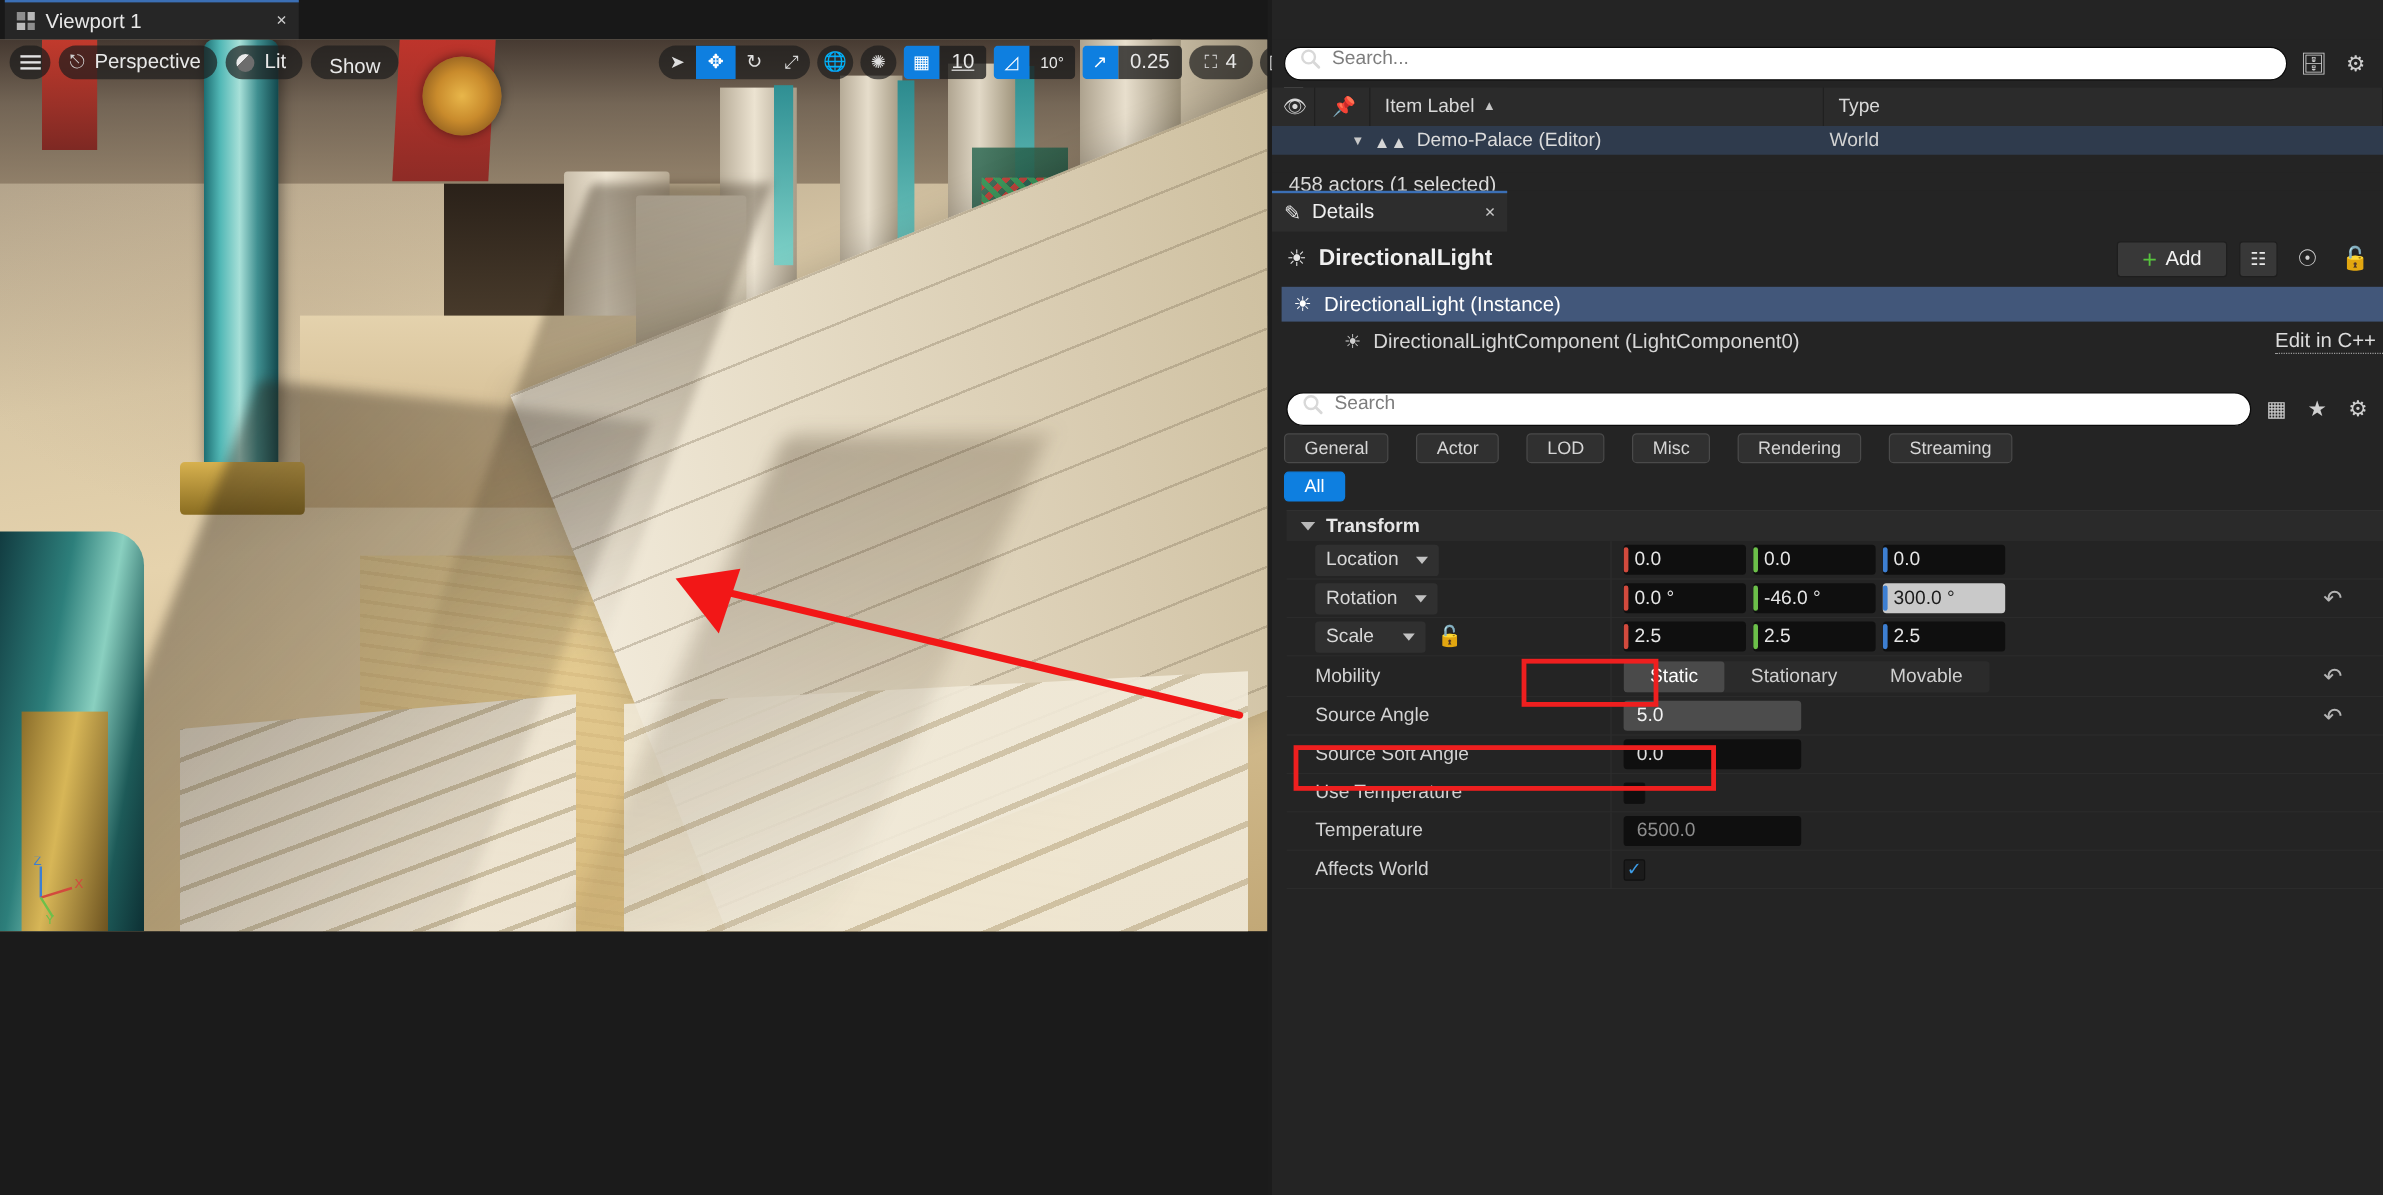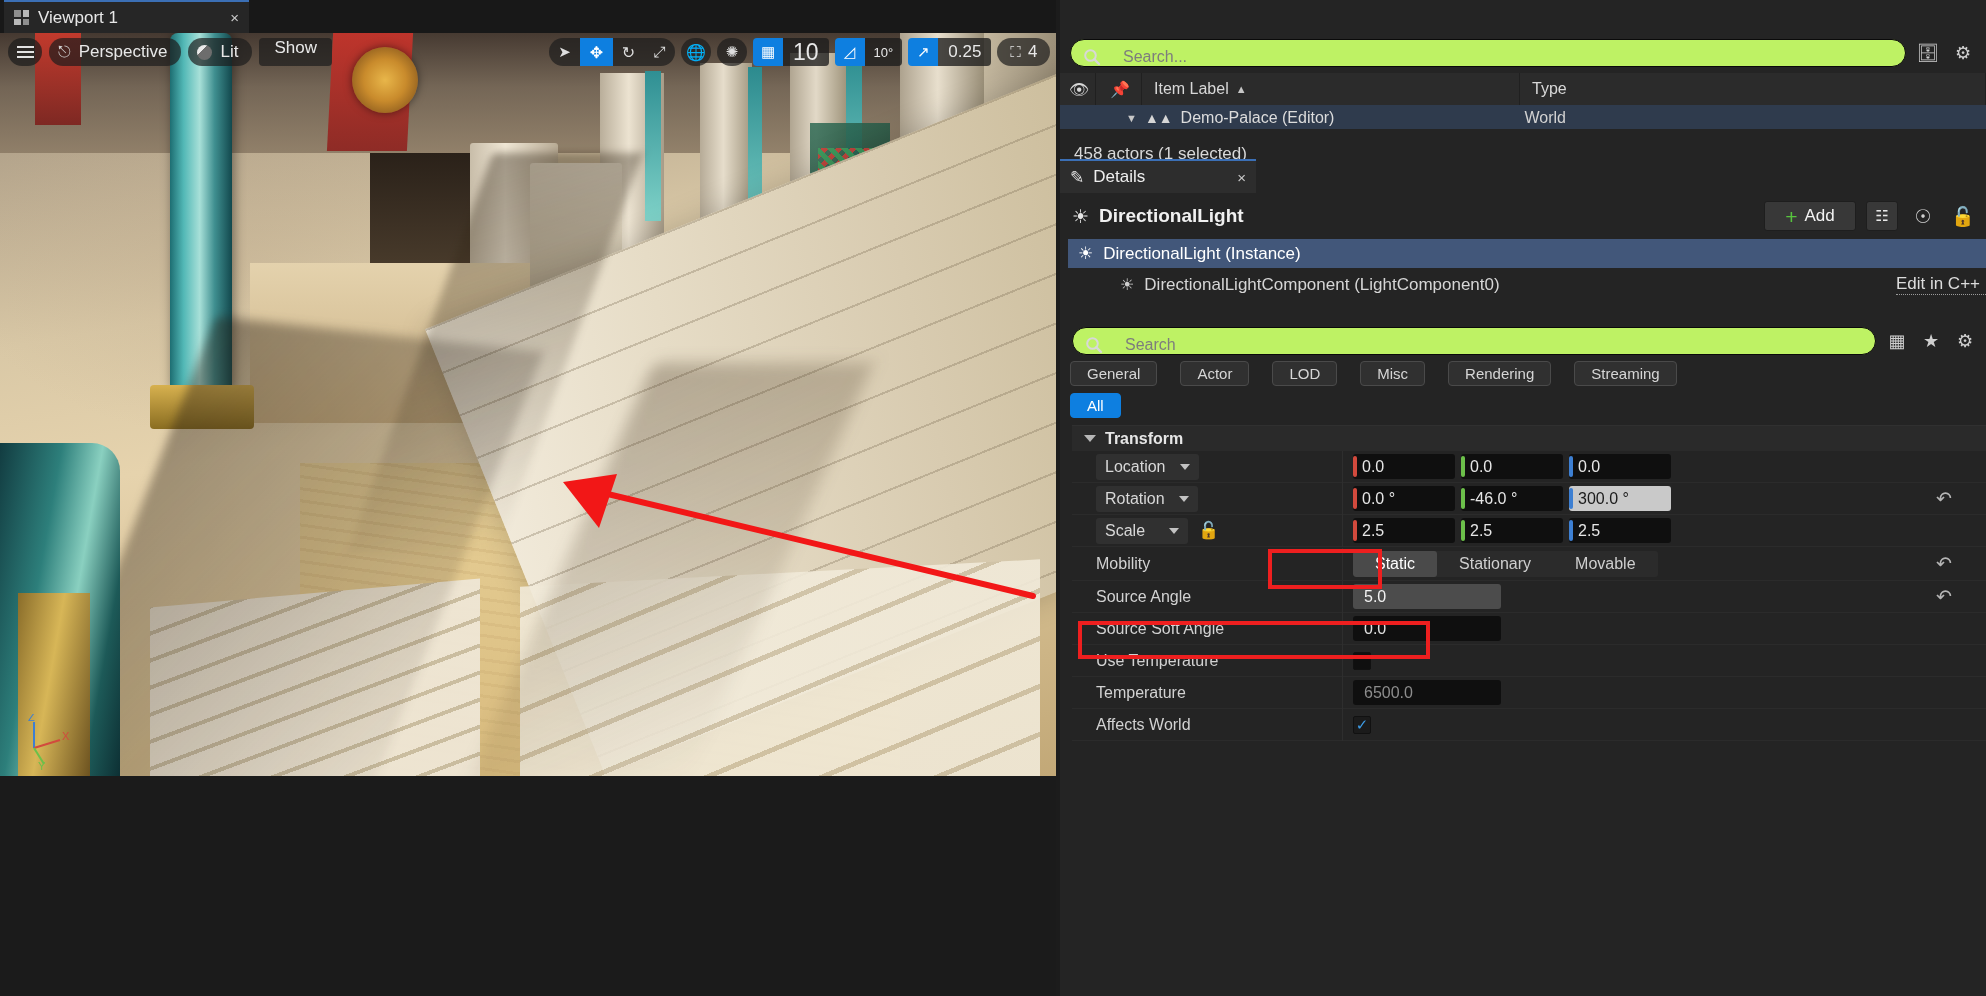--- a/index.html
+++ b/index.html
@@ -148,22 +148,22 @@
   .lines-icon{width:16px;height:14px;display:flex;flex-direction:column;justify-content:space-between;}
   .lines-icon i{height:3px;background:#cfcfcf;display:block;}
   .lines-icon i:nth-child(1){width:100%;}
   .lines-icon i:nth-child(2){width:70%;margin-left:auto;}
   .lines-icon i:nth-child(3){width:100%;}
   #outliner-searchrow{
     position:absolute; left:0; top:33px; width:926px; height:40px;
     display:flex; align-items:center; padding:0 10px; gap:9px; background:#242424;
   }
   .ue-search{
-    flex:1; height:28px; background:#bef264; border:1px solid #0a0a0a; border-radius:14px;
-    display:flex; align-items:flex-end; padding:0 12px; gap:22px;
+    flex:1; height:28px; background:#ffffff; border:1px solid #0a0a0a; border-radius:14px;
+    display:flex; align-items:flex-start; padding:0 12px; gap:9px;
   }
   .ue-search .ph{ color:#7d7d7d; font-size:16px; }
   .icon-btn{ width:26px;height:26px;display:flex;align-items:center;justify-content:center;color:#cfcfcf;}
   #outliner-colhdr{
     position:absolute;left:0;top:73px;width:926px;height:32px;
     background:#2b2b2b;display:flex;align-items:center;
   }
   #outliner-colhdr .cell{height:32px;display:flex;align-items:center;padding:0 12px;
     border-right:1px solid #202020;color:#d8d8d8;font-size:16px;gap:7px;}
   #outliner-rows{position:absolute;left:0;top:105px;width:926px;height:24px;overflow:hidden;}
@@ -323,37 +323,37 @@
         </span>
       </div>
       <div style="height:28px;border-radius:14px;background:rgba(28,28,28,.70);display:flex;align-items:center;gap:8px;padding:0 14px 0 9px;">
         <span style="color:#cfcfcf;font-size:16px;">⎋</span>
         <span style="color:#e8e8e8;font-size:17px;">Perspective</span>
       </div>
       <div style="height:28px;border-radius:14px;background:rgba(28,28,28,.70);display:flex;align-items:center;gap:8px;padding:0 14px 0 9px;">
         <span style="width:15px;height:15px;border-radius:50%;background:linear-gradient(135deg,#eaeaea 35%,#6d6d6d 36%);"></span>
         <span style="color:#e8e8e8;font-size:17px;">Lit</span>
       </div>
-      <div style="height:28px;border-radius:4px;background:rgba(28,28,28,.70);display:flex;align-items:flex-start;padding:0 15px;">
+      <div style="height:28px;border-radius:14px;background:rgba(28,28,28,.70);display:flex;align-items:flex-end;padding:0 15px;">
         <span style="color:#e8e8e8;font-size:17px;">Show</span>
       </div>
     </div>
 
     <div style="position:absolute;left:549px;top:38px;display:flex;align-items:center;gap:6px;">
       <div style="height:28px;border-radius:14px;background:rgba(28,28,28,.70);display:flex;align-items:center;overflow:hidden;">
         <div style="width:31px;height:28px;display:flex;align-items:center;justify-content:center;color:#dedede;font-size:15px;">➤</div>
         <div style="width:33px;height:28px;display:flex;align-items:center;justify-content:center;background:#0e7fe0;color:#fff;font-size:16px;">✥</div>
         <div style="width:31px;height:28px;display:flex;align-items:center;justify-content:center;color:#dedede;font-size:16px;">↻</div>
         <div style="width:31px;height:28px;display:flex;align-items:center;justify-content:center;color:#dedede;font-size:15px;">⤢</div>
       </div>
       <div style="width:30px;height:28px;border-radius:14px;background:rgba(28,28,28,.70);display:flex;align-items:center;justify-content:center;color:#dedede;font-size:16px;">🌐</div>
       <div style="width:30px;height:28px;border-radius:14px;background:rgba(28,28,28,.70);display:flex;align-items:center;justify-content:center;color:#dedede;font-size:15px;">✺</div>
       <div style="height:28px;border-radius:4px;display:flex;align-items:center;overflow:hidden;">
         <div style="width:30px;height:28px;background:#0e7fe0;display:flex;align-items:center;justify-content:center;color:#fff;font-size:15px;">▦</div>
-        <div style="height:28px;padding:0 10px;background:rgba(28,28,28,.78);color:#e8e8e8;font-size:23px;display:flex;align-items:center;">10</div>
+        <div style="height:28px;padding:0 10px;background:rgba(28,28,28,.78);color:#e8e8e8;font-size:17px;display:flex;align-items:center;text-decoration:underline;">10</div>
       </div>
       <div style="height:28px;border-radius:4px;display:flex;align-items:center;overflow:hidden;">
         <div style="width:30px;height:28px;background:#0e7fe0;display:flex;align-items:center;justify-content:center;color:#fff;font-size:15px;">◿</div>
         <div style="height:28px;padding:0 9px;background:rgba(28,28,28,.78);color:#e8e8e8;font-size:13px;display:flex;align-items:center;">10°</div>
       </div>
       <div style="height:28px;border-radius:4px;display:flex;align-items:center;overflow:hidden;">
         <div style="width:30px;height:28px;background:#0e7fe0;display:flex;align-items:center;justify-content:center;color:#fff;font-size:15px;">↗</div>
         <div style="height:28px;padding:0 10px;background:rgba(28,28,28,.78);color:#e8e8e8;font-size:17px;display:flex;align-items:center;">0.25</div>
       </div>
       <div style="height:28px;border-radius:14px;background:rgba(28,28,28,.70);display:flex;align-items:center;gap:7px;padding:0 13px;">

